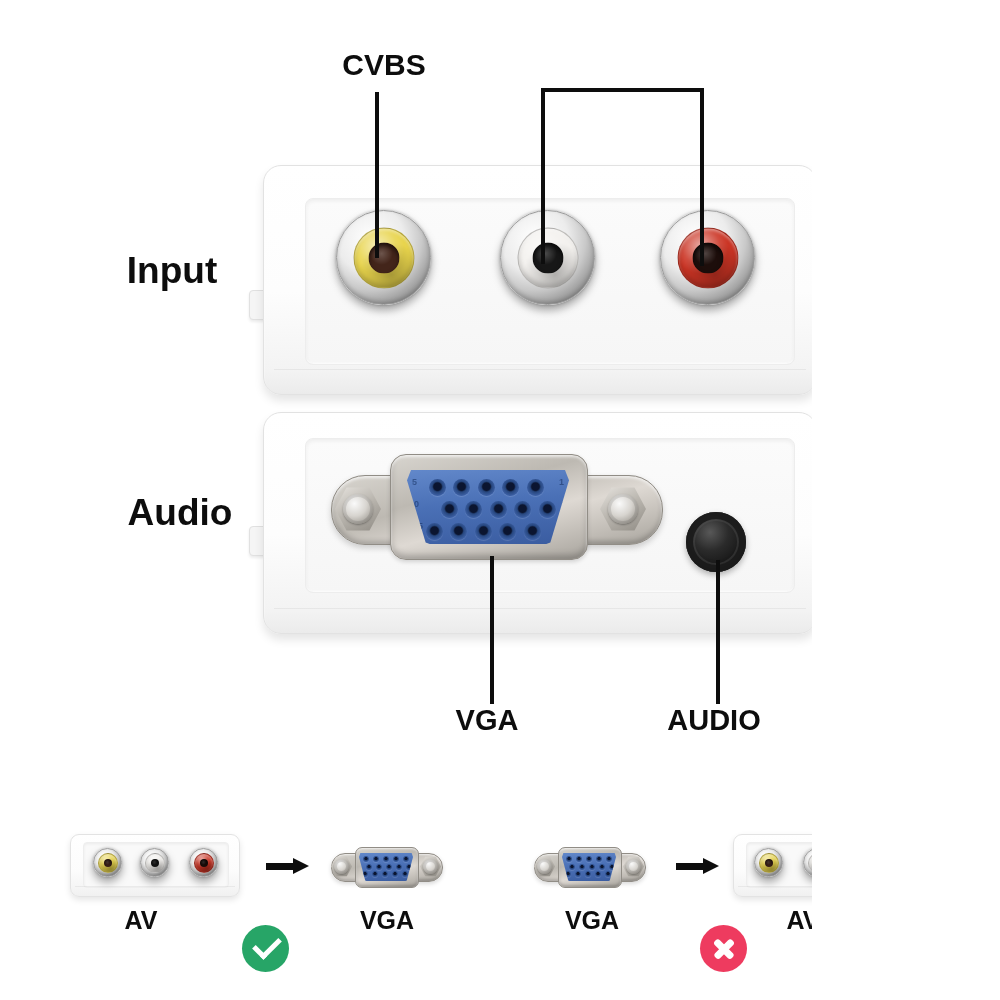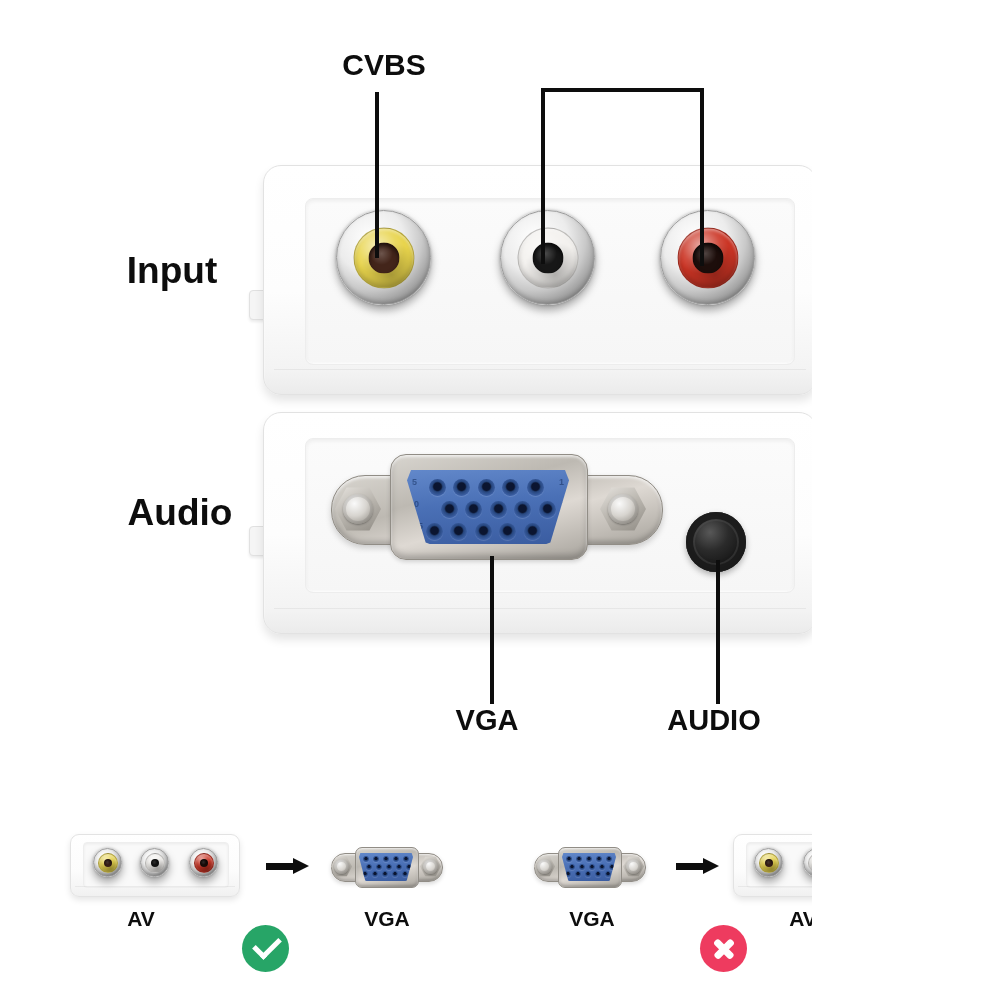--- a/index.html
+++ b/index.html
@@ -5,21 +5,21 @@
   html,body{margin:0;padding:0;background:#fff;}
   .stage{position:relative;width:812px;height:1000px;background:#fff;
     font-family:"Liberation Sans",sans-serif;overflow:hidden;}
 
   
   .lbl{position:absolute;font-weight:bold;color:#0d0d0d;transform:translateX(-50%);
     white-space:nowrap;line-height:1;}
   .lbl-top{font-size:30px;}
   .lbl-side{font-size:37px;}
   .lbl-port{font-size:29px;}
-  .lbl-mini{font-size:21px;text-align:right;}
+  .lbl-mini{font-size:25px;text-align:right;}
 
   
   .ann{position:absolute;background:#0d0d0d;z-index:6;}
 
   
   .device{position:absolute;z-index:2;border:1px solid #e2e2e2;border-radius:18px;
     background:linear-gradient(180deg,#ffffff 0%,#fdfdfd 55%,#f3f3f3 90%,#ebebeb 100%);
     box-shadow:0 6px 10px rgba(0,0,0,0.10), inset 0 2px 2px #fff;}
   .device::after{content:'';position:absolute;left:10px;right:10px;bottom:24px;
     border-top:1px solid rgba(0,0,0,0.05);}

